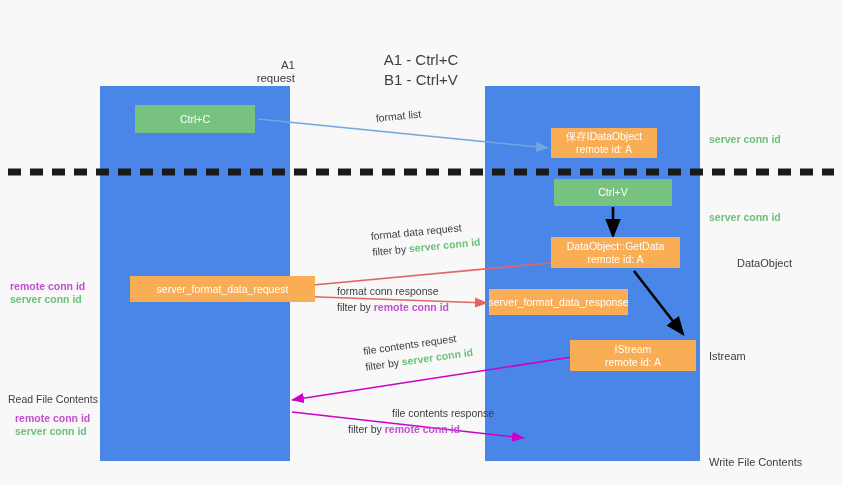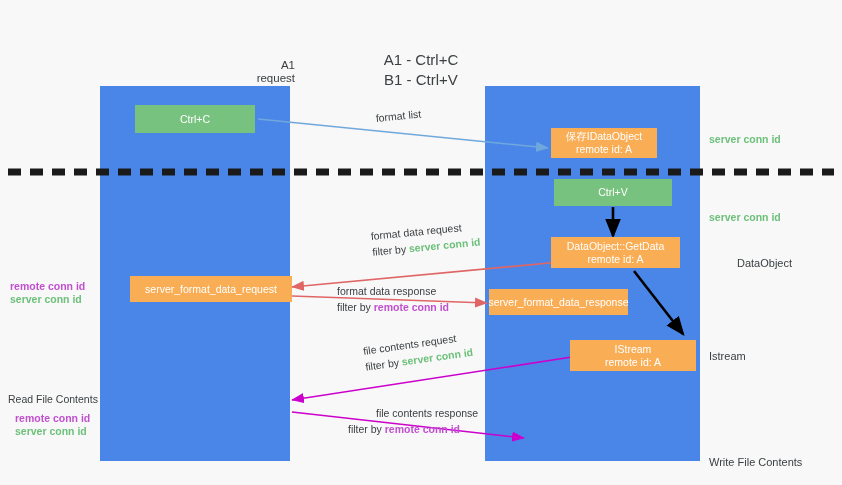--- a/index.html
+++ b/index.html
@@ -148,21 +148,21 @@
 
     <path d="M292,296 L487,303" stroke="#e06666" stroke-width="1.6" fill="none" marker-end="url(#ah-red)"></path>
 
     <path d="M572,357 L292,400" stroke="#cc00cc" stroke-width="1.6" fill="none" marker-end="url(#ah-magenta)"></path>
 
     <path d="M292,412 L524,438" stroke="#cc00cc" stroke-width="1.6" fill="none" marker-end="url(#ah-magenta)"></path>
   </svg>
 
   <div class="box green" style="left:135px; top:105px; width:120px; height:28px;">Ctrl+C</div>
 
-  <div class="box orange" style="left:130px; top:276px; width:162px; height:26px;">server_format_data_request</div>
+  <div class="box orange" style="left:130px; top:276px; width:185px; height:26px;">server_format_data_request</div>
 
 
   <div class="box orange" style="left:551px; top:128px; width:106px; height:30px;">保存IDataObject
 remote id: A</div>
 
   <div class="box green" style="left:554px; top:179px; width:118px; height:27px;">Ctrl+V</div>
 
   <div class="box orange" style="left:551px; top:237px; width:129px; height:31px;">DataObject::GetData
 remote id: A</div>
 
@@ -173,31 +173,31 @@
 
 
   <div class="edge-note" style="left:375px; top:110px; transform:rotate(-5.5deg);">format list</div>
 
   <div class="edge-note" style="left:370px; top:228px; transform:rotate(-5.5deg);">
     <span>format data request</span><br>
     <span>filter by </span><span class="hl-green">server conn id</span>
   </div>
 
   <div class="edge-note" style="left:337px; top:283px;">
-    <span>format data response</span><br>
+    <span>format conn response</span><br>
     <span>filter by </span><span class="hl-purple">remote conn id</span>
   </div>
 
   <div class="edge-note" style="left:362px; top:343px; transform:rotate(-8deg);">
     <span>file contents request</span><br>
     <span>filter by </span><span class="hl-green">server conn id</span>
   </div>
 
   <div class="edge-note" style="left:348px; top:405px;">
-    <span style="display:inline-block; margin-left:28px;">file contents response</span><br>
+    <span style="display:inline-block; margin-left:44px;">file contents response</span><br>
     <span>filter by </span><span class="hl-purple">remote conn id</span>
   </div>
 
   <div class="side-label c-purple" style="left:10px; top:279px;">remote conn id</div>
   <div class="side-label c-green" style="left:10px; top:292px;">server conn id</div>
 
   <div class="side-label c-dark" style="left:8px; top:392px;">Read File Contents</div>
   <div class="side-label c-purple" style="left:15px; top:411px;">remote conn id</div>
   <div class="side-label c-green" style="left:15px; top:424px;">server conn id</div>
 

